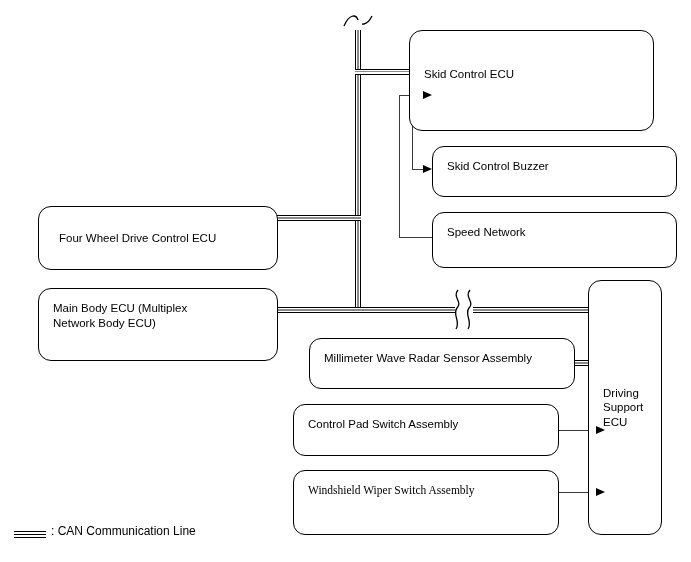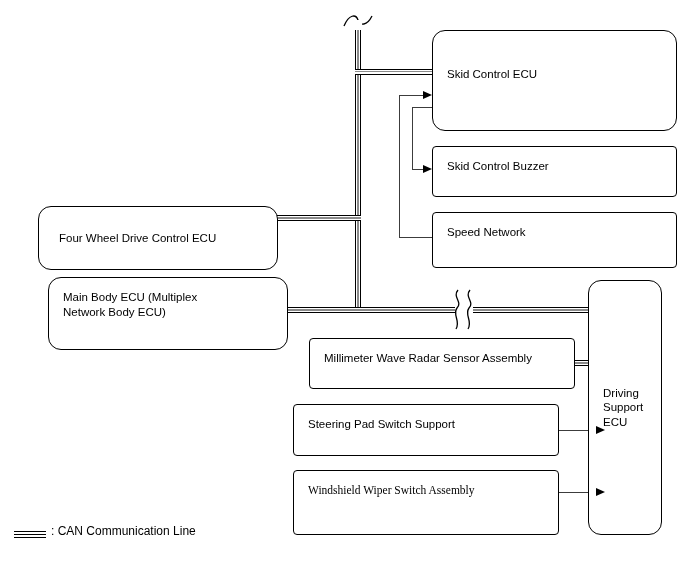--- a/index.html
+++ b/index.html
@@ -21,21 +21,21 @@
 
   
   .node {
     position: absolute;
     box-sizing: border-box;
     border: 1.6px solid #000000;
     background: #ffffff;
     z-index: 5;
   }
   .node.rounded { border-radius: 13px; }
-  .node.sharp   { border-radius: 4px; }
+  .node.sharp   { border-radius: 12px; }
 
   .node .label {
     position: absolute;
     font-size: 11.5px;
     line-height: 14.5px;
     color: #000000;
     white-space: pre-line;
   }
   
   .node.tl .label { left: 14px; top: 12px; }
@@ -164,43 +164,43 @@
   <div class="wire-h" style="left:558px; top:430px; width:41px;"></div>
   <div class="arrow-right" style="left:596px; top:426px;"></div>
 
   <div class="wire-h" style="left:558px; top:492px; width:41px;"></div>
   <div class="arrow-right" style="left:596px; top:488px;"></div>
 
   <div class="node rounded ml" style="left:38px; top:185px; width:240px; height:64px;margin-top:21px;">
     <div class="label">Four Wheel Drive Control ECU</div>
   </div>
 
-  <div class="node rounded tl" style="left:38px; top:277px; width:240px; height:73px;margin-left:10px;">
+  <div class="node rounded tl" style="left:38px; top:288px; width:240px; height:73px;">
     <div class="label">Main Body ECU (Multiplex
 Network Body ECU)</div>
   </div>
 
-  <div class="node rounded tl" style="left:432px; top:30px; width:245px; height:101px;">
+  <div class="node rounded tl" style="left:409px; top:30px; width:245px; height:101px;">
     <div class="label" style="top:36px;">Skid Control ECU</div>
   </div>
 
   <div class="node sharp tl" style="left:432px; top:146px; width:245px; height:51px;">
     <div class="label">Skid Control Buzzer</div>
   </div>
 
   <div class="node sharp tl" style="left:432px; top:212px; width:245px; height:56px;">
     <div class="label">Speed Network</div>
   </div>
 
   <div class="node sharp tl" style="left:309px; top:338px; width:266px; height:51px;">
     <div class="label">Millimeter Wave Radar Sensor Assembly</div>
   </div>
 
   <div class="node sharp tl" style="left:293px; top:404px; width:266px; height:52px;">
-    <div class="label">Steering Pad Switch Support</div>
+    <div class="label">Control Pad Switch Assembly</div>
   </div>
 
   <div class="node sharp tl" style="left:293px; top:470px; width:266px; height:65px;font-family:Liberation Serif, serif;">
     <div class="label">Windshield Wiper Switch Assembly</div>
   </div>
 
   <div class="node rounded cl" style="left:588px; top:280px; width:74px; height:255px;">
     <div class="label">Driving
 Support
 ECU</div>

